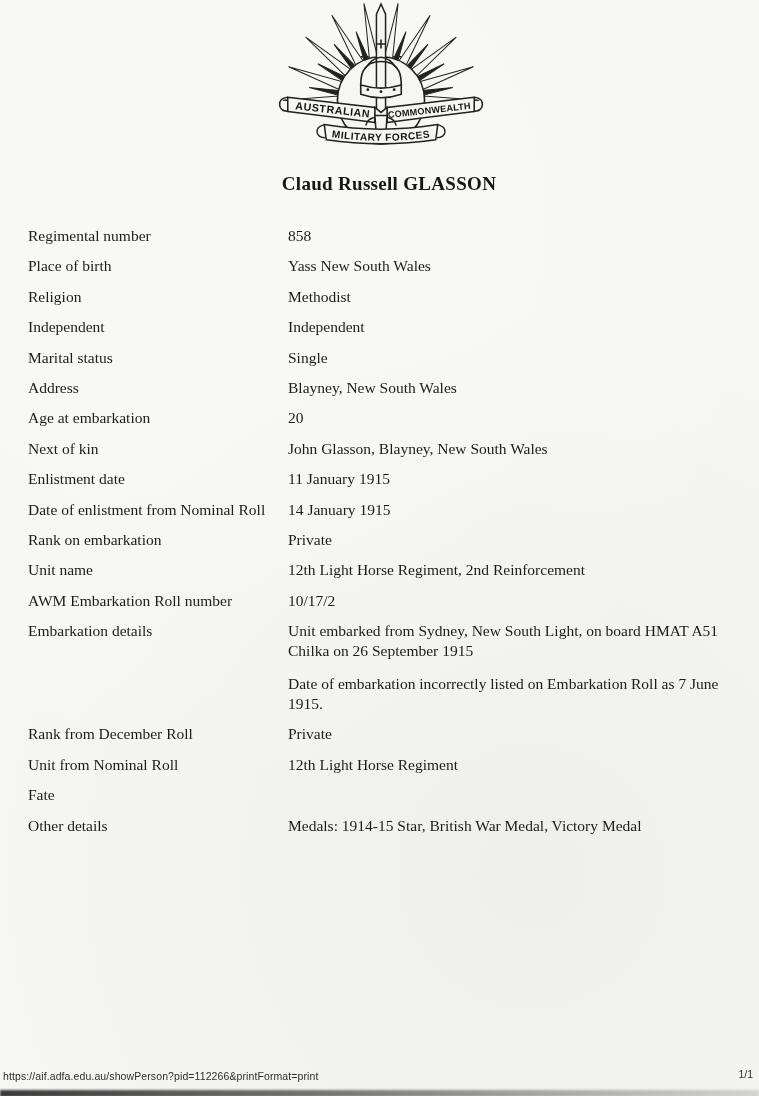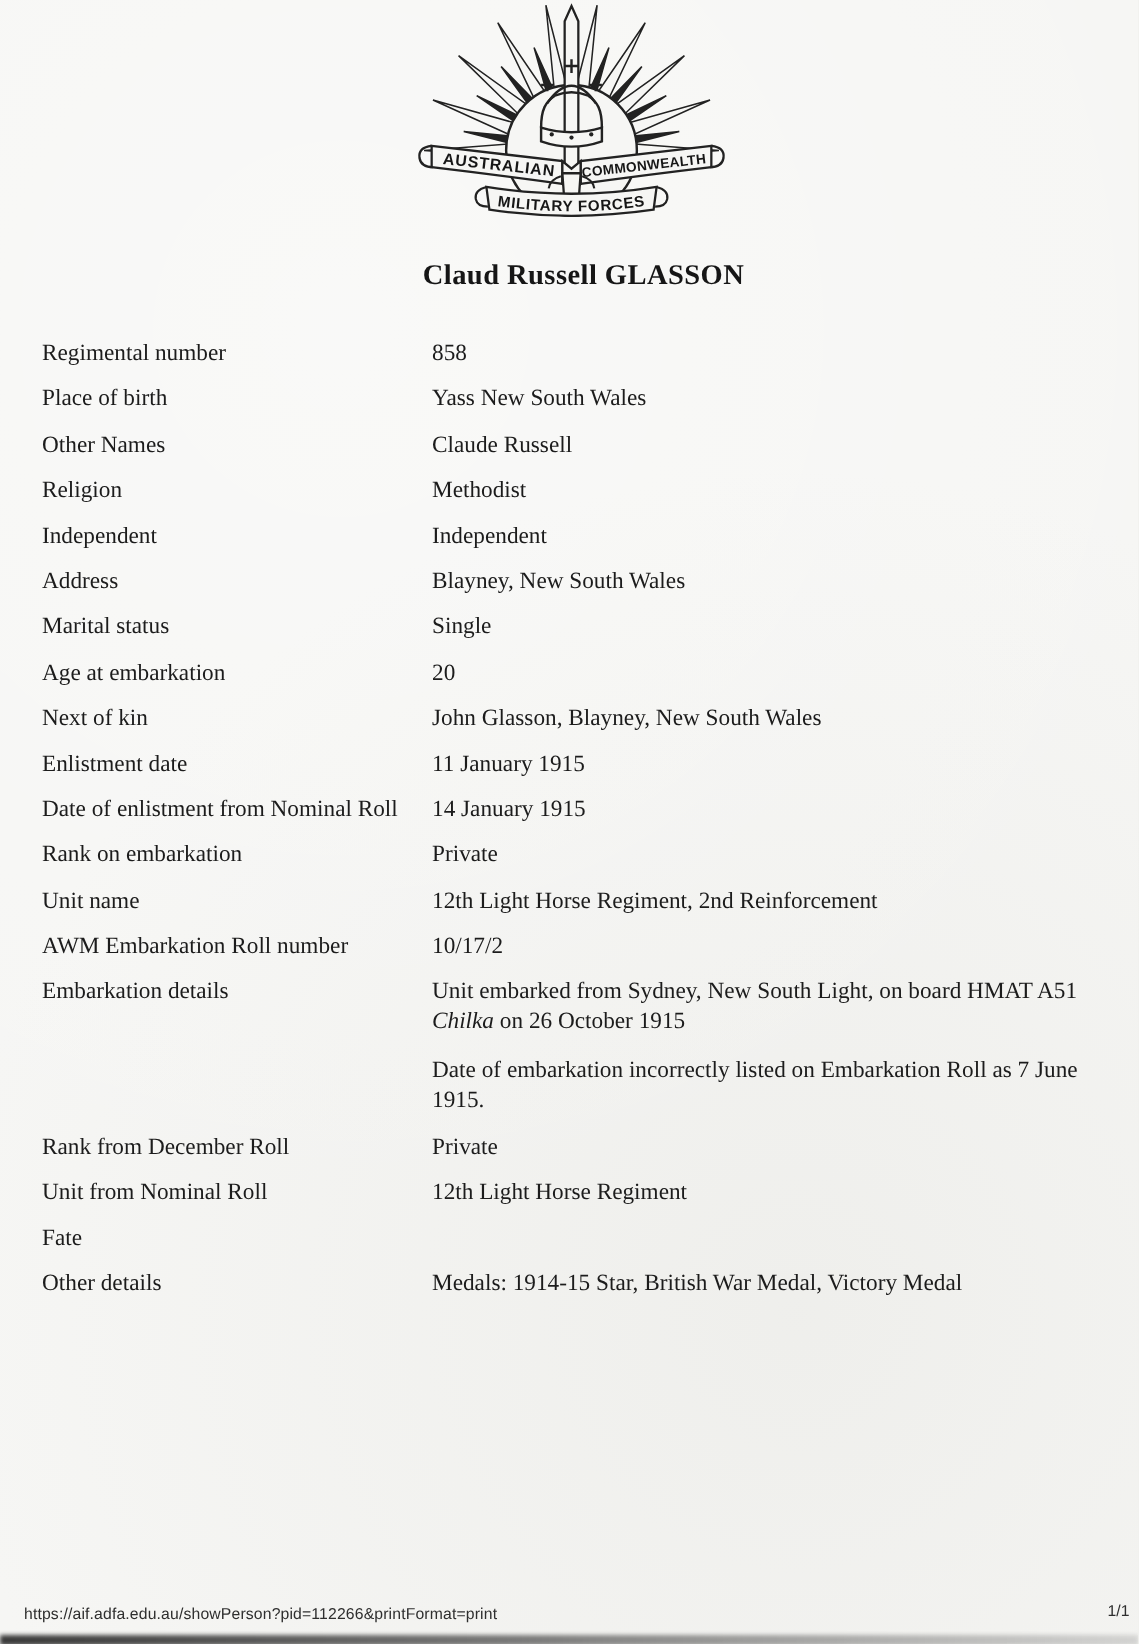--- a/index.html
+++ b/index.html
@@ -44,24 +44,24 @@
   }
   .row{
     display:grid;
     grid-template-columns:260px 1fr;
     margin-bottom:10.4px;
   }
   .row .label{color:#1c1c1c;}
   .row .value{max-width:453px;color:#1c1c1c;}
   .row .value p{margin:0 0 13px 0;}
   .row .value p:last-child{margin-bottom:0;}
-  .em{font-style:italic;}
+  .em{}
   
   .footer{
-    position:absolute;left:16px;right:6px;top:1070px;
+    position:absolute;left:3px;right:6px;top:1070px;
     font-family:"Liberation Sans", sans-serif;
     font-size:10.5px;color:#2e2e2e;
     display:flex;justify-content:space-between;align-items:flex-start;
   }
   .footer .url{letter-spacing:.1px;}
   .footer .pageno{margin-top:-2px;text-align:center;}
   
   .scan-edge{
     position:absolute;left:0;right:0;bottom:-1px;height:7px;
     background:linear-gradient(to right,
@@ -158,40 +158,36 @@
 
     <div class="row">
       <div class="label">Regimental number</div>
       <div class="value">858</div>
     </div>
     <div class="row">
       <div class="label">Place of birth</div>
       <div class="value">Yass New South Wales</div>
     </div>
     <div class="row">
-      <div class="label">Other Names</div>
-      <div class="value">Claude Russell</div>
-    </div>
-    <div class="row">
       <div class="label">Religion</div>
       <div class="value">Methodist</div>
     </div>
     <div class="row">
       <div class="label">Independent</div>
       <div class="value">Independent</div>
     </div>
     <div class="row">
+      <div class="label">Marital status</div>
+      <div class="value">Single</div>
+    </div>
+    <div class="row">
       <div class="label">Address</div>
       <div class="value">Blayney, New South Wales</div>
     </div>
     <div class="row">
-      <div class="label">Marital status</div>
-      <div class="value">Single</div>
-    </div>
-    <div class="row">
       <div class="label">Age at embarkation</div>
       <div class="value">20</div>
     </div>
     <div class="row">
       <div class="label">Next of kin</div>
       <div class="value">John Glasson, Blayney, New South Wales</div>
     </div>
     <div class="row">
       <div class="label">Enlistment date</div>
       <div class="value">11 January 1915</div>
@@ -208,21 +204,21 @@
       <div class="label">Unit name</div>
       <div class="value">12th Light Horse Regiment, 2nd Reinforcement</div>
     </div>
     <div class="row">
       <div class="label">AWM Embarkation Roll number</div>
       <div class="value">10/17/2</div>
     </div>
     <div class="row">
       <div class="label">Embarkation details</div>
       <div class="value">
-        <p><span>Unit embarked from Sydney, New South Light, on board HMAT A51 </span><span class="em">Chilka</span><span> on 26 October 1915</span></p>
+        <p><span>Unit embarked from Sydney, New South Light, on board HMAT A51 </span><span class="em">Chilka</span><span> on 26 September 1915</span></p>
         <p>Date of embarkation incorrectly listed on Embarkation Roll as 7 June 1915.</p>
       </div>
     </div>
     <div class="row">
       <div class="label">Rank from December Roll</div>
       <div class="value">Private</div>
     </div>
     <div class="row">
       <div class="label">Unit from Nominal Roll</div>
       <div class="value">12th Light Horse Regiment</div>

